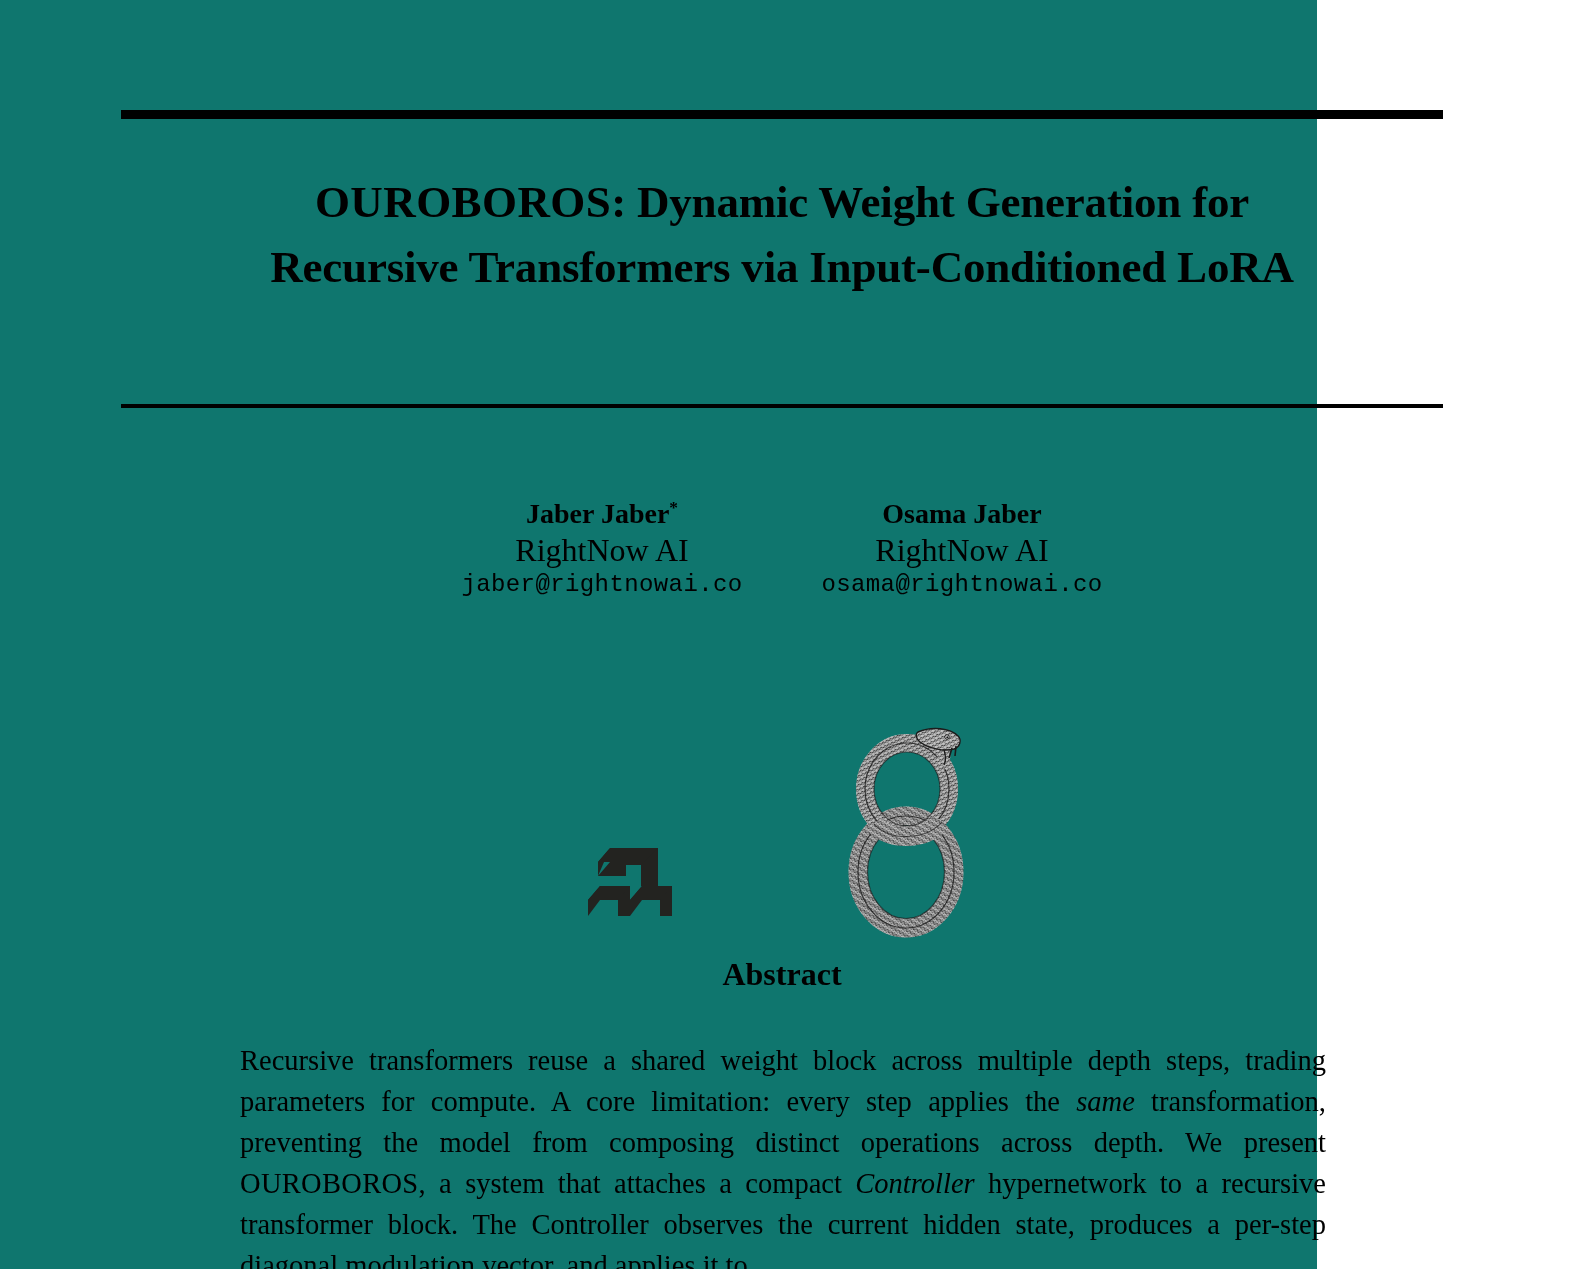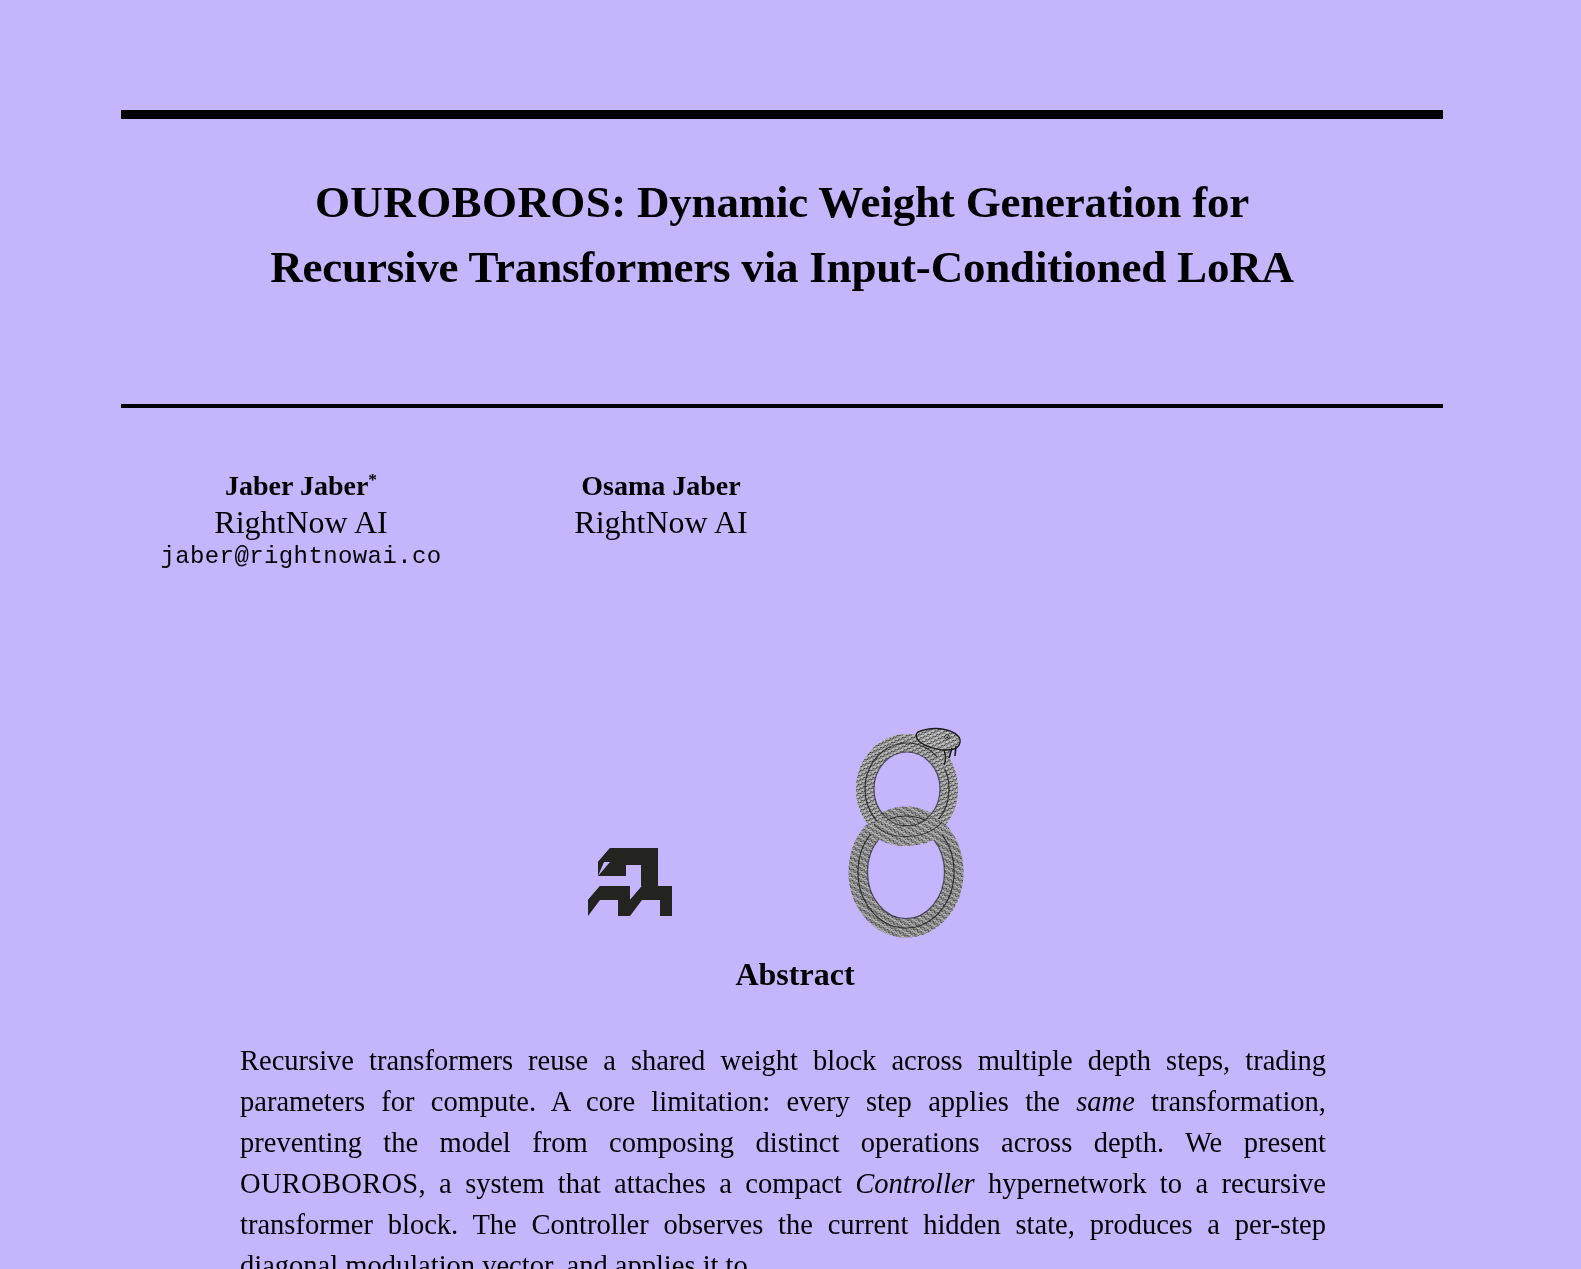--- a/index.html
+++ b/index.html
@@ -11,23 +11,23 @@
     width: 1581px;
     height: 1269px;
     overflow: hidden;
     font-family: "Liberation Serif", "DejaVu Serif", serif;
     color: #000000;
     position: relative;
   }
 
   .page {
     position: relative;
-    width: 1581px;
+    width: 1317px;
     height: 1269px;
-    background: #c4b5fd;
+    background: #0f766e;
     text-decoration: underline;
   }
 
   
   .rule-thick {
     position: absolute;
     left: 121px;
     top: 110px;
     width: 1322px;
     height: 9px;
@@ -57,23 +57,24 @@
   .title-line { display: block; white-space: nowrap; }
   .smallcaps {
     font-variant: small-caps;
     letter-spacing: 0.4px;
   }
 
   
   .authors {
     position: absolute;
     left: 121px;
-    top: 468px;
+    top: 496px;
     width: 1322px;
     display: flex;
+    justify-content: center;
   }
   .author {
     text-align: center;
     width: 360px;
   }
   .author-name {
     font-size: 28px;
     font-weight: bold;
     line-height: 36px;
     white-space: nowrap;
@@ -116,21 +117,21 @@
     position: absolute;
     left: 288px;
     top: 26px;
     width: 120px;
     height: 212px;
   }
 
   
   .abstract-heading {
     position: absolute;
-    left: 134px;
+    left: 121px;
     top: 952px;
     width: 1322px;
     text-align: center;
     font-size: 32px;
     font-weight: bold;
     line-height: 44px;
   }
   .abstract-body {
     position: absolute;
     left: 240px;
@@ -164,20 +165,21 @@
 
   <div class="authors">
     <div class="author">
       <div class="author-name"><span>Jaber Jaber</span><sup>*</sup></div>
       <div class="author-affil">RightNow AI</div>
       <div class="author-email">jaber@rightnowai.co</div>
     </div>
     <div class="author">
       <div class="author-name"><span>Osama Jaber</span><sup></sup></div>
       <div class="author-affil">RightNow AI</div>
+      <div class="author-email">osama@rightnowai.co</div>
     </div>
   </div>
 
   <div class="logo-row">
 
     <svg class="logo-rightnow" viewBox="0 0 86 78">
       <g fill="#232320">
         <path d="M22 10 L70 10 L70 48 L53 48 L53 27 L38 27 L38 38 L25 38 L10 38 Z M22 10 L10 24 L10 38 L22 24 Z"></path>
         <path d="M22 10 L70 10 L56 24 L10 24 Z"></path>
         <path d="M70 10 L70 48 L56 48 L56 24 Z"></path>

